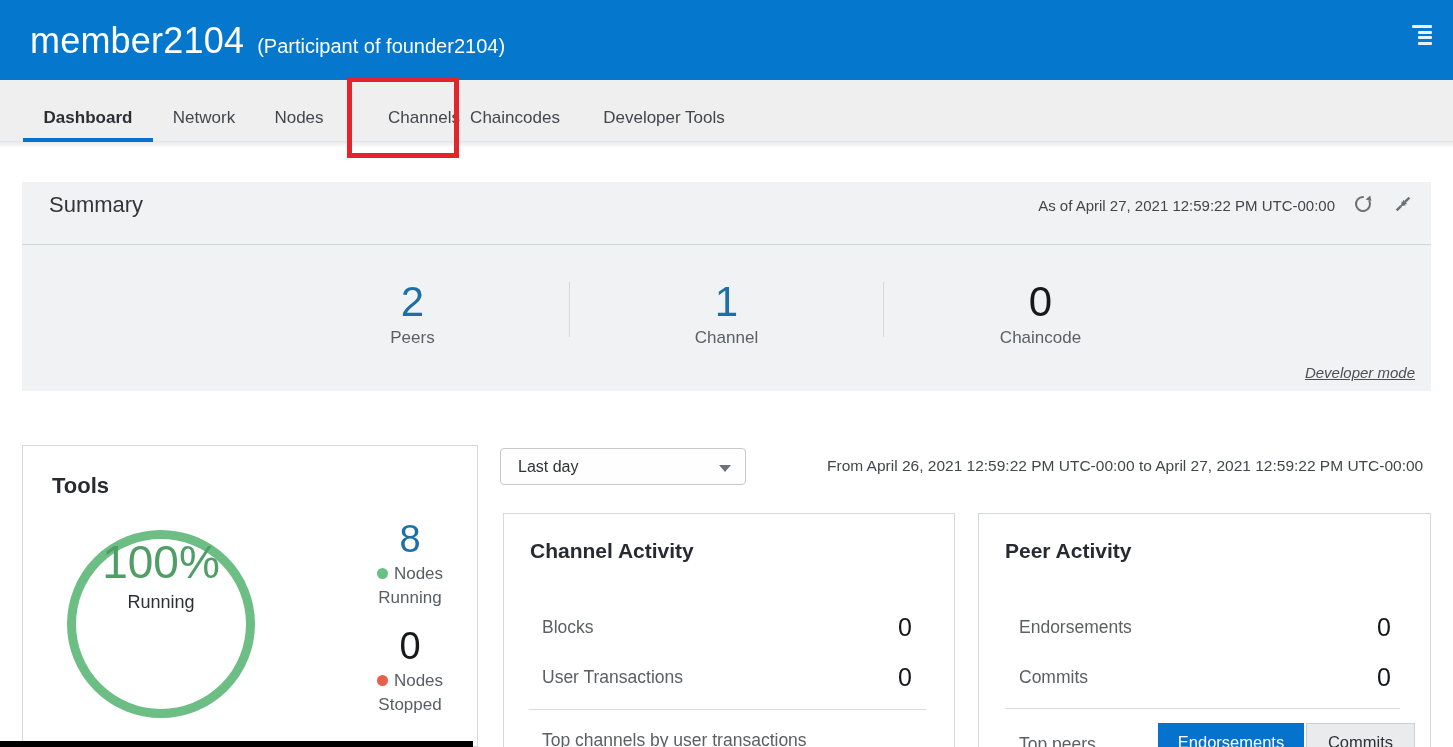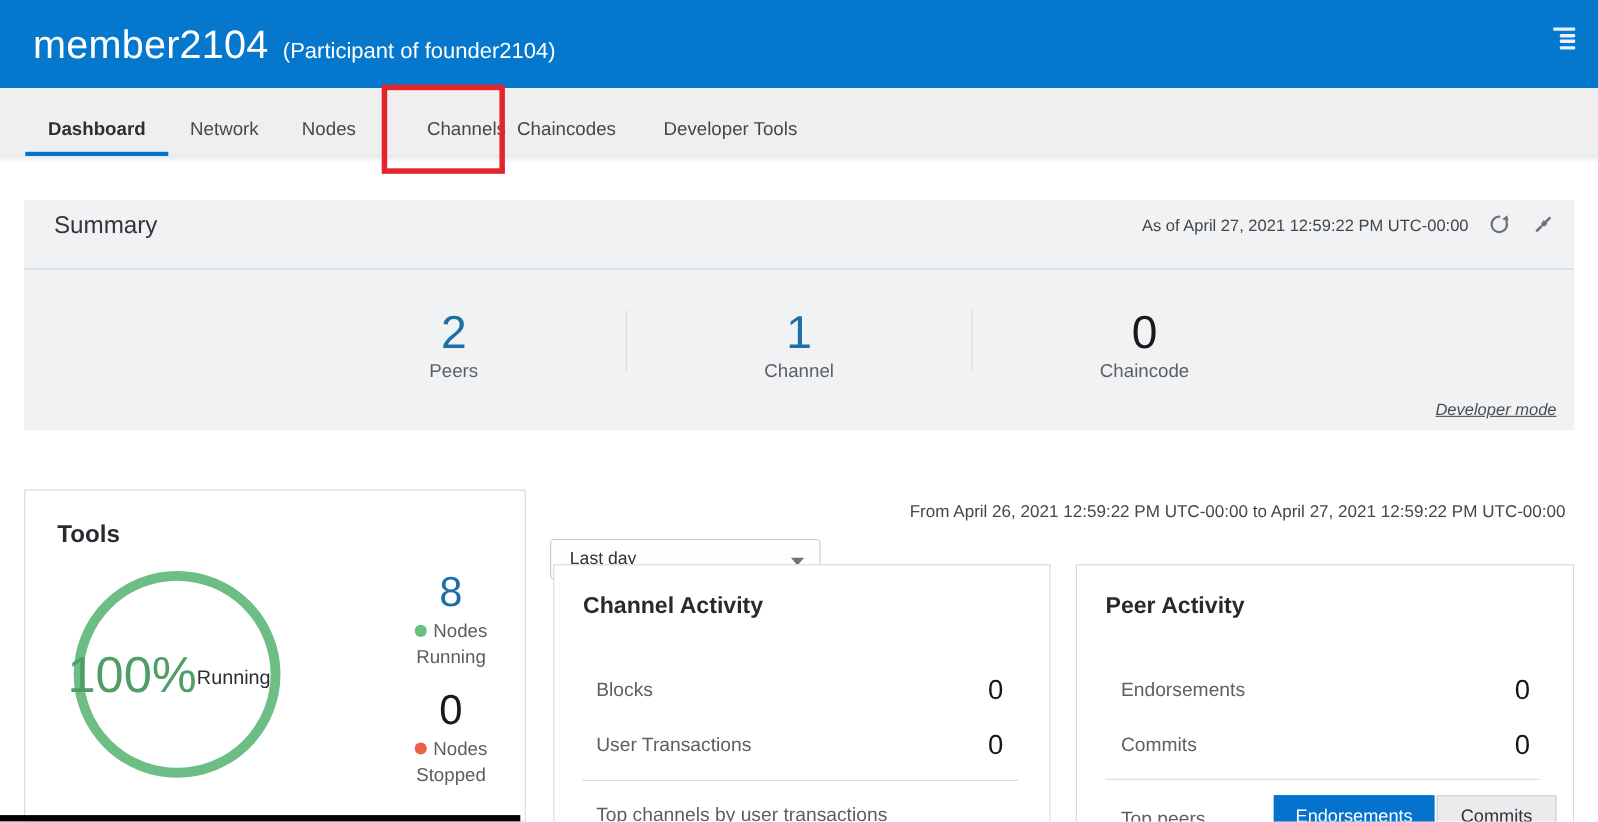--- a/index.html
+++ b/index.html
@@ -82,43 +82,43 @@
   .stat-divider { width:1px; background:#d5d9dc; height:55px; margin-top:3px; }
   .dev-mode {
     position:absolute; right:16px; bottom:9px;
     font-size:15px; font-style:italic; color:#4b5055;text-decoration:underline;
   }
 
   
   .range-select {
     position:absolute; left:500px; top:448px; width:246px; height:37px;
     background:#fefefe; border:1px solid #c6cacd; border-radius:4px;
-    display:flex; align-items:center; cursor:pointer;margin-top:42px;
+    display:flex; align-items:center; cursor:pointer;
   }
   .range-select-label { font-size:16px; color:#2e3338; padding-left:17px; }
   .range-caret {
     position:absolute; right:14px; top:16px; width:0; height:0;
     border-left:6px solid transparent; border-right:6px solid transparent;
     border-top:7px solid #6d7377;
   }
   .range-text {
     position:absolute; left:827px; top:457px; font-size:15.5px;
     color:#43474c; white-space:nowrap;
   }
 
   
   .card { position:absolute; background:#fff; border:1px solid #d5d9db; }
   .card-title { font-size:21px; font-weight:bold; color:#272b30; }
 
   .health-card { left:22px; top:445px; width:456px; height:302px; }
   .health-card .card-title { position:absolute; left:29px; top:27px; font-size:22px; }
   .health-ring {
-    position:absolute; left:44px; top:73px; width:188px; height:188px;
+    position:absolute; left:44px; top:84px; width:188px; height:188px;
     border:9px solid #6cbe85; border-radius:50%;
-    display:flex; flex-direction:row; align-items:center; justify-content:flex-end;
+    display:flex; flex-direction:column; align-items:center; justify-content:flex-start;
   }
   .health-pct { font-size:46px; color:#4f9e66; line-height:1; }
   .health-running { font-size:18px; color:#2c3035; margin-top:7px; }
   .nodes-col { position:absolute; left:316px; top:72px; width:142px; text-align:center; }
   .node-count { font-size:38px; line-height:1.15; }
   .node-count.blue { color:#1d6fa7; cursor:pointer; }
   .node-count.dark { color:#17191c; }
   .node-label { font-size:17px; color:#585e63; line-height:1.45; }
   .dot { display:inline-block; width:11px; height:11px; border-radius:50%; margin-right:6px; }
   .dot.green { background:#68c182; }

